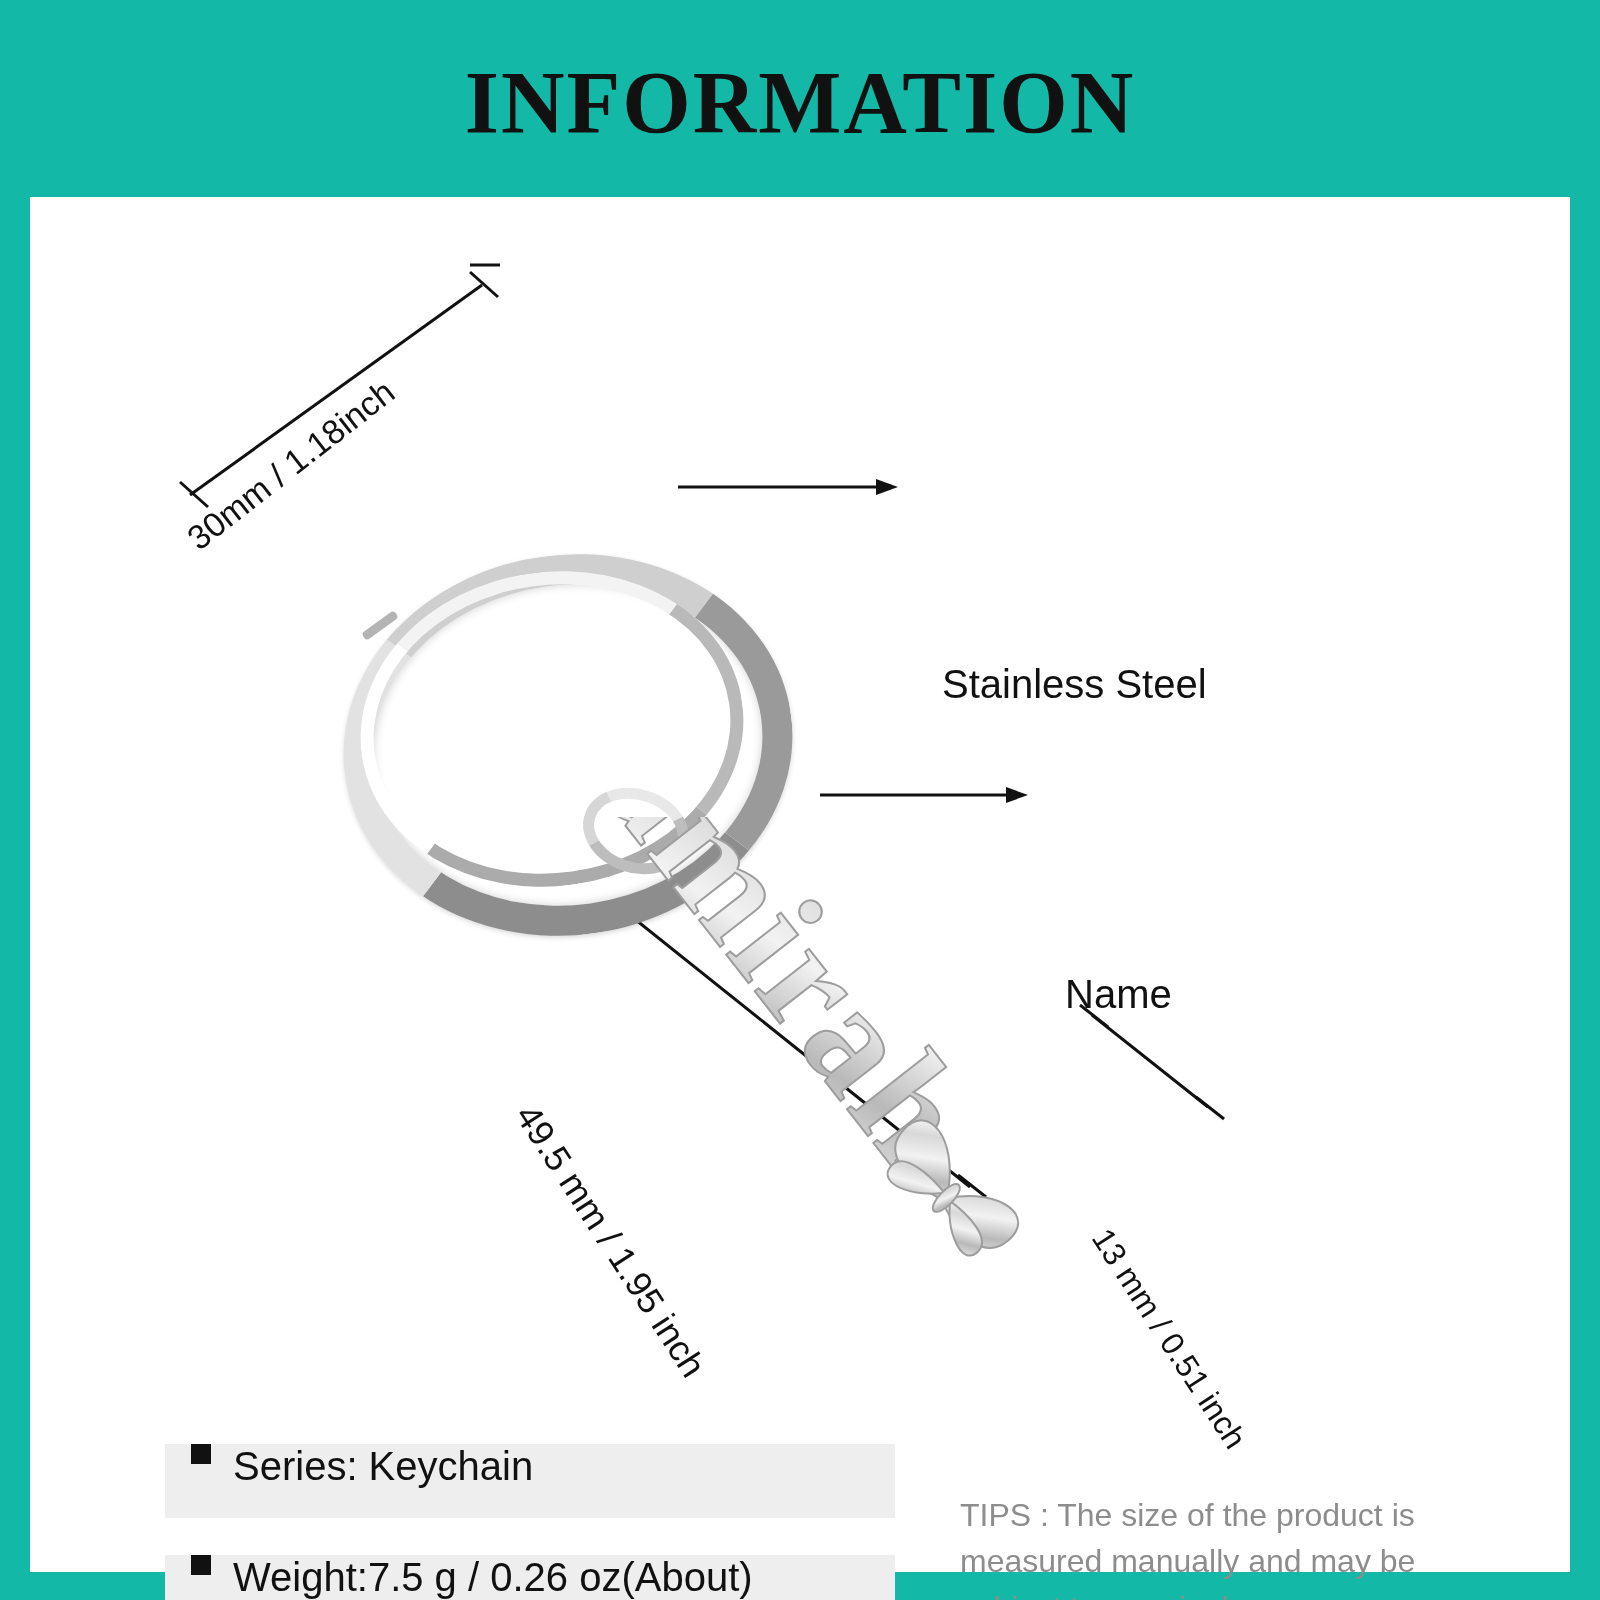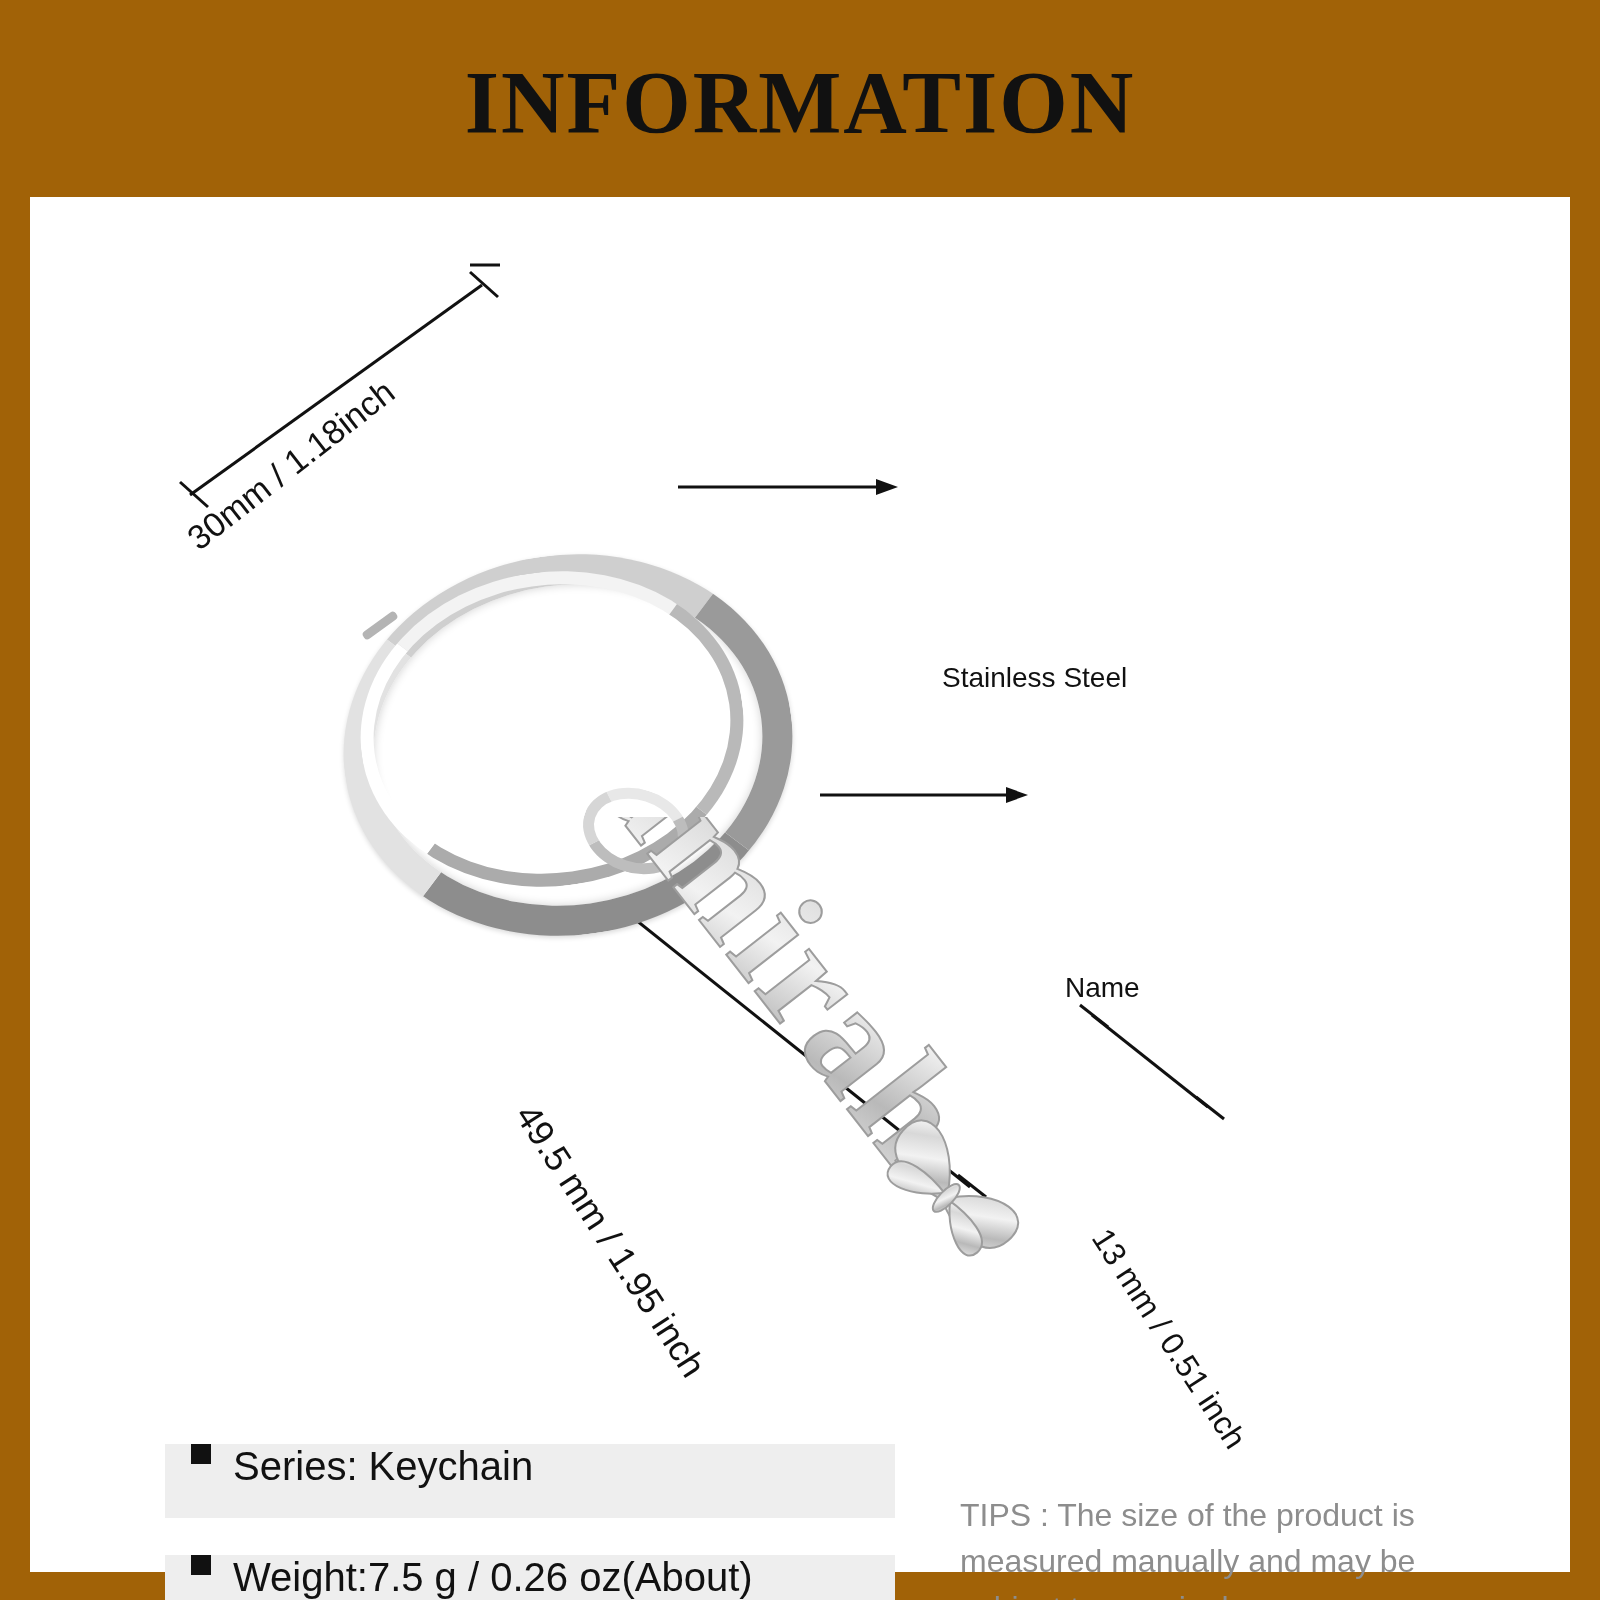--- a/index.html
+++ b/index.html
@@ -10,21 +10,21 @@
     width: 1600px;
     height: 1600px;
     background: #f2f2f2;
     font-family: "Liberation Sans", sans-serif;
     overflow: hidden;
   }
   .page {
     position: relative;
     width: 1600px;
     height: 1600px;
-    background: #a16207;
+    background: #14b8a6;
   }
   .title {
     position: absolute;
     top: 52px;
     left: 0;
     width: 1600px;
     text-align: center;
     font-family: "Liberation Serif", serif;
     font-size: 88px;
     font-weight: 700;
@@ -105,21 +105,21 @@
     top: 620px;
     width: 620px;
     height: 520px;
     transform: rotate(0deg);
   }
   .charm svg { display: block; }
 
   
   .callout {
     position: absolute;
-    font-size: 28px;
+    font-size: 40px;
     color: #111;
     white-space: nowrap;
   }
   .callout-steel { left: 912px; top: 465px; }
   .callout-name  { left: 1035px; top: 775px; }
 
   
   .dim {
     position: absolute;
     font-size: 34px;

